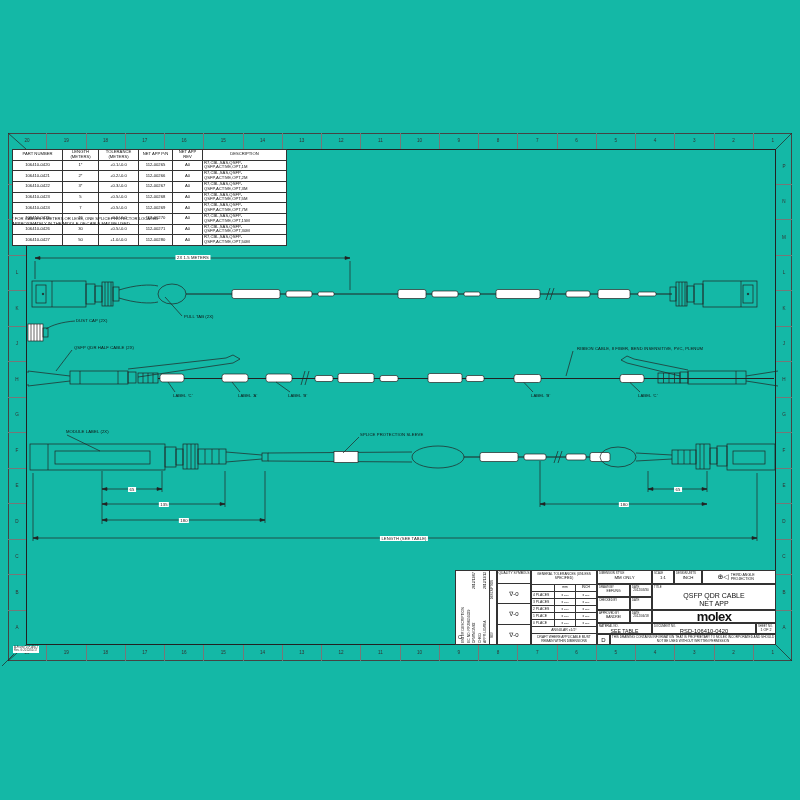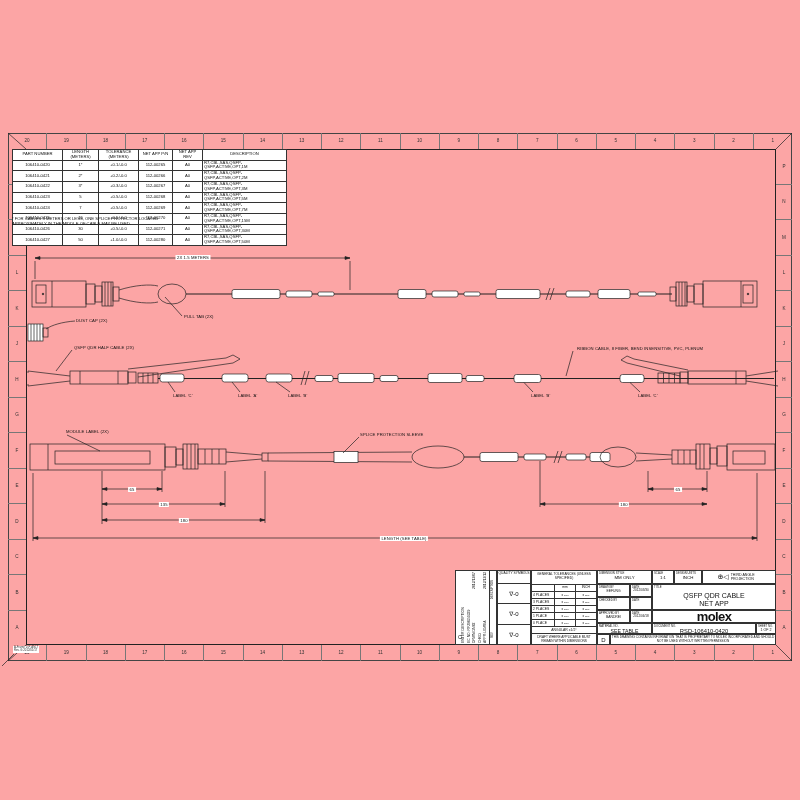--- a/index.html
+++ b/index.html
@@ -1,18 +1,18 @@
 <!DOCTYPE html>
 <html><head>
 <meta charset="utf-8">
 <style>
 *{margin:0;padding:0;box-sizing:border-box}
 html,body{background:#fff}
 body{width:800px;height:800px;font-family:"Liberation Sans",sans-serif;color:#111;position:relative}
-#sheet{position:absolute;left:0;top:0;width:800px;height:800px;background:#fca5a5;overflow:hidden}
+#sheet{position:absolute;left:0;top:0;width:800px;height:800px;background:#14b8a6;overflow:hidden}
 #outer{position:absolute;left:8px;top:133px;width:784px;height:528px;border:1px solid #444}
 #inner{position:absolute;left:26px;top:149px;width:750px;height:496px;border:1.2px solid #222}
 .zone-h{position:absolute;left:8px;width:784px;height:16px;display:flex}
 #zone-top{top:133px}
 #zone-bottom{top:645px}
 .zone-h .zc{flex:1;text-align:center;font-size:4.6px;color:#333;line-height:16px;border-right:0.6px solid #777}
 .zone-h .zc:last-child{border-right:none}
 .zone-v{position:absolute;top:149px;height:496px;width:18px;display:flex;flex-direction:column}
 #zone-left{left:8px}
 #zone-right{left:776px;width:16px}

